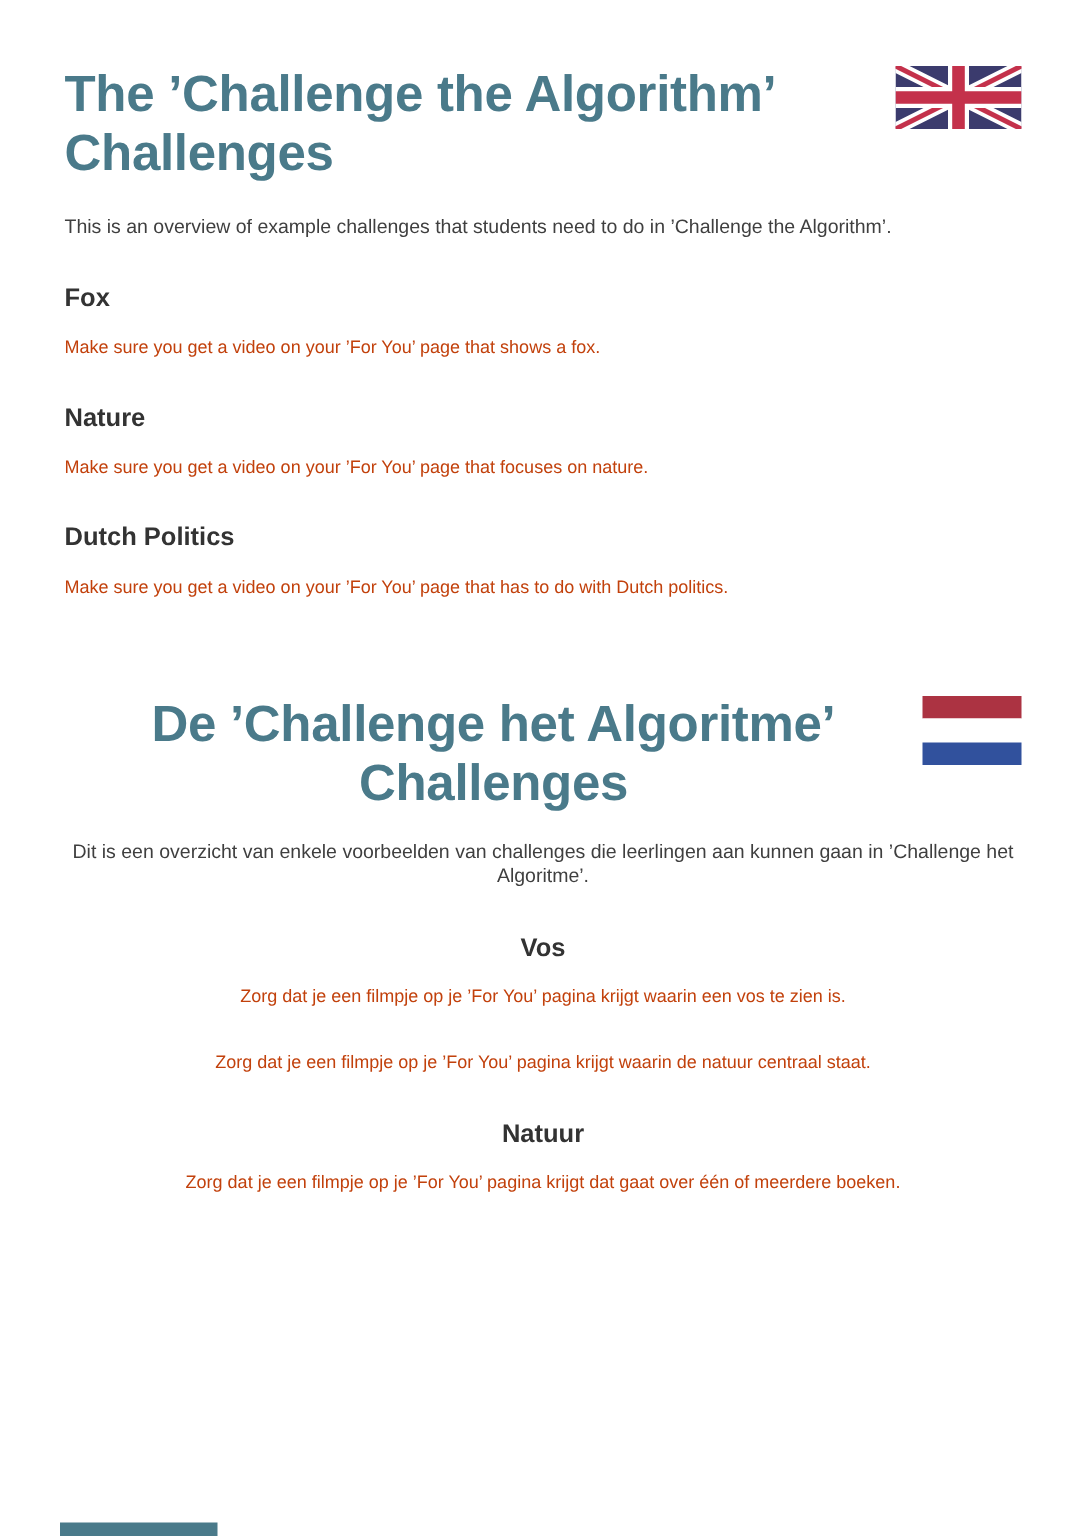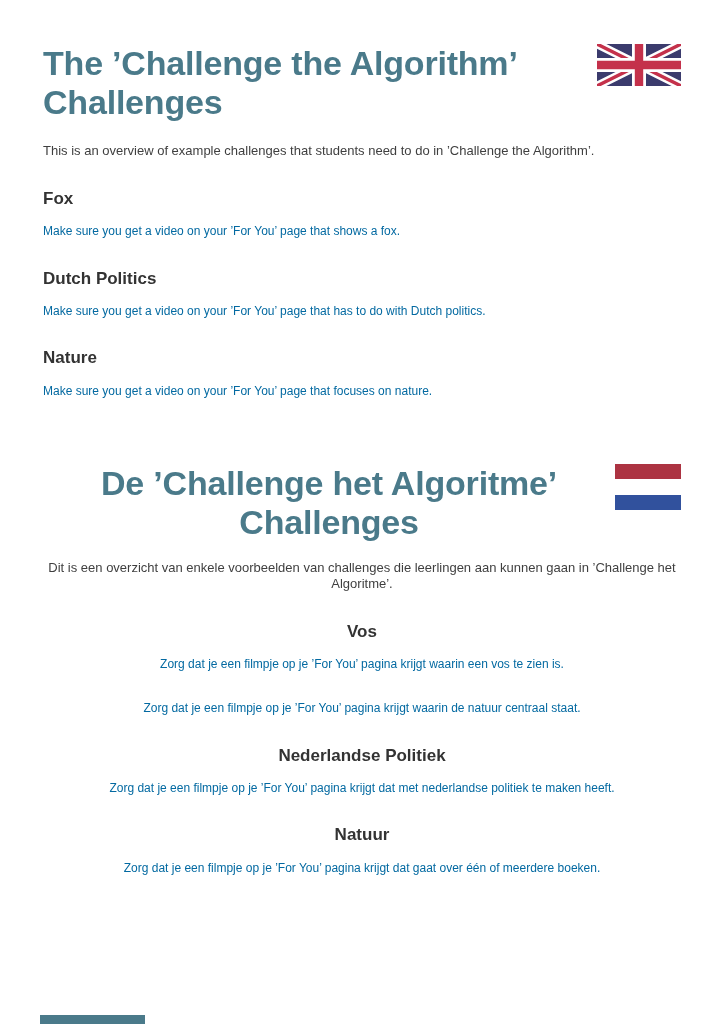--- a/index.html
+++ b/index.html
@@ -48,21 +48,21 @@
   }
   .item-heading {
     font-size: 17px;
     font-weight: bold;
     color: #333333;
     line-height: 1.2;
     margin: 0 0 15px 0;
   }
   .item-text {
     font-size: 12px;
-    color: #0369a1;
+    color: #c2410c;
     line-height: 1.2;
     margin: 0 0 30px 0;
   }
   .bottom-bar {
     position: absolute;
     left: 40px;
     bottom: 0;
     width: 105px;
     height: 9px;
     background: #4a7a8a;
@@ -84,26 +84,26 @@
         <path d="M30,0 V30 M0,15 H60" stroke="#c4314b" stroke-width="6"></path>
       </svg>
     </div>
     <p class="intro">This is an overview of example challenges that students need to do in ’Challenge the Algorithm’.</p>
 
     <div class="item">
       <h2 class="item-heading">Fox</h2>
       <p class="item-text">Make sure you get a video on your ’For You’ page that shows a fox.</p>
     </div>
     <div class="item">
+      <h2 class="item-heading">Nature</h2>
+      <p class="item-text">Make sure you get a video on your ’For You’ page that focuses on nature.</p>
+    </div>
+    <div class="item">
       <h2 class="item-heading">Dutch Politics</h2>
       <p class="item-text">Make sure you get a video on your ’For You’ page that has to do with Dutch politics.</p>
-    </div>
-    <div class="item">
-      <h2 class="item-heading">Nature</h2>
-      <p class="item-text">Make sure you get a video on your ’For You’ page that focuses on nature.</p>
     </div>
   </section>
 
   <section class="section-nl">
     <div class="section-header">
       <h1 class="section-title">De ’Challenge het Algoritme’ Challenges</h1>
       <div class="flag nl-flag" aria-hidden="true">
         <div class="nl-band nl-red"></div>
         <div class="nl-band nl-white"></div>
         <div class="nl-band nl-blue"></div>
@@ -112,23 +112,19 @@
     <p class="intro">Dit is een overzicht van enkele voorbeelden van challenges die leerlingen aan kunnen gaan in ’Challenge het Algoritme’.</p>
 
     <div class="item">
       <h2 class="item-heading">Vos</h2>
       <p class="item-text">Zorg dat je een filmpje op je ’For You’ pagina krijgt waarin een vos te zien is.</p>
     </div>
     <div class="item">
       <p class="item-text">Zorg dat je een filmpje op je ’For You’ pagina krijgt waarin de natuur centraal staat.</p>
     </div>
     <div class="item">
-      <h2 class="item-heading">Nederlandse Politiek</h2>
-      <p class="item-text">Zorg dat je een filmpje op je ’For You’ pagina krijgt dat met nederlandse politiek te maken heeft.</p>
-    </div>
-    <div class="item">
       <h2 class="item-heading">Natuur</h2>
       <p class="item-text">Zorg dat je een filmpje op je ’For You’ pagina krijgt dat gaat over één of meerdere boeken.</p>
     </div>
   </section>
 
   <div class="bottom-bar"></div>
 </div>
 
 </body></html>

